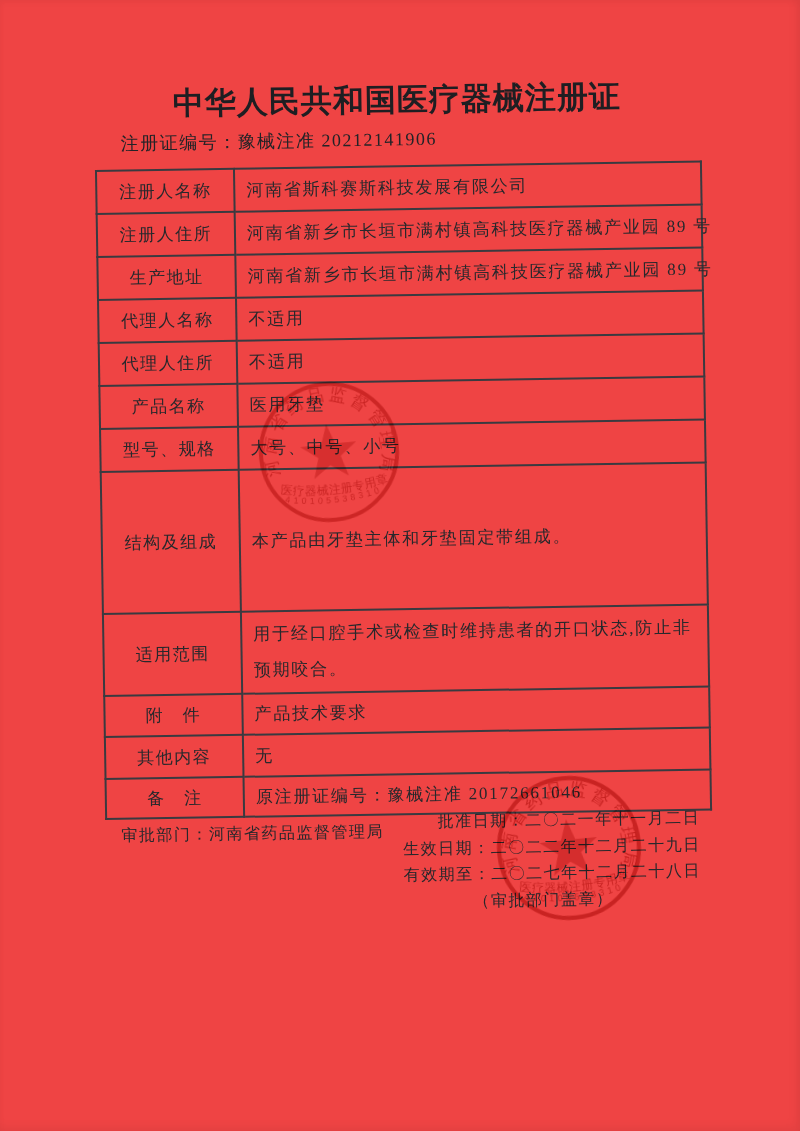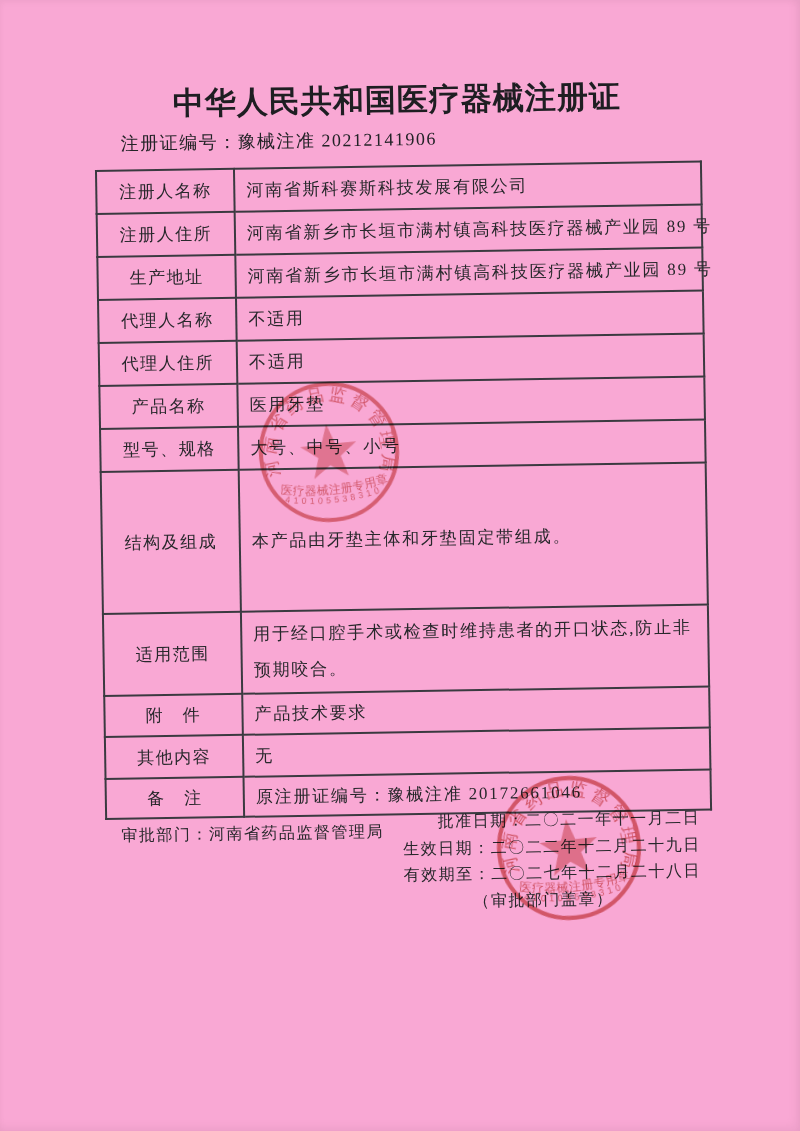--- a/index.html
+++ b/index.html
@@ -6,21 +6,21 @@
   body{
     width:800px;height:1131px;
     background:#ffffff;
     font-family:"Liberation Serif", serif;
     color:#2a2a2e;
     overflow:hidden;
     position:relative;
   }
   .page{
     position:absolute;inset:0;
-    background:#f9a8d4;
+    background:#ef4444;
     box-shadow:inset -4px -4px 10px rgba(0,0,0,0.05), inset 0 3px 6px rgba(0,0,0,0.03);
     padding-left:36px;
   }
   .doc{
     position:absolute;inset:0;
     transform:rotate(-0.9deg);
     transform-origin:100px 300px;
   }
   .title{
     position:absolute;

